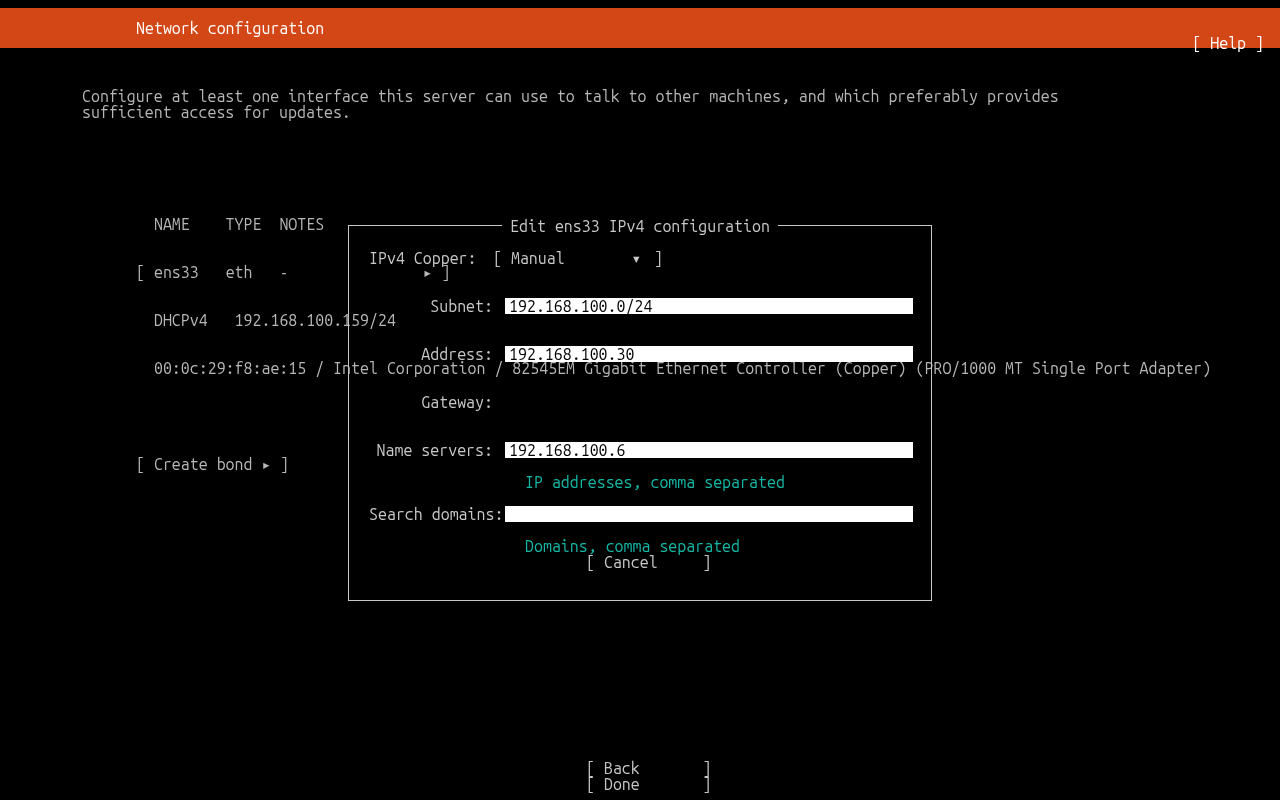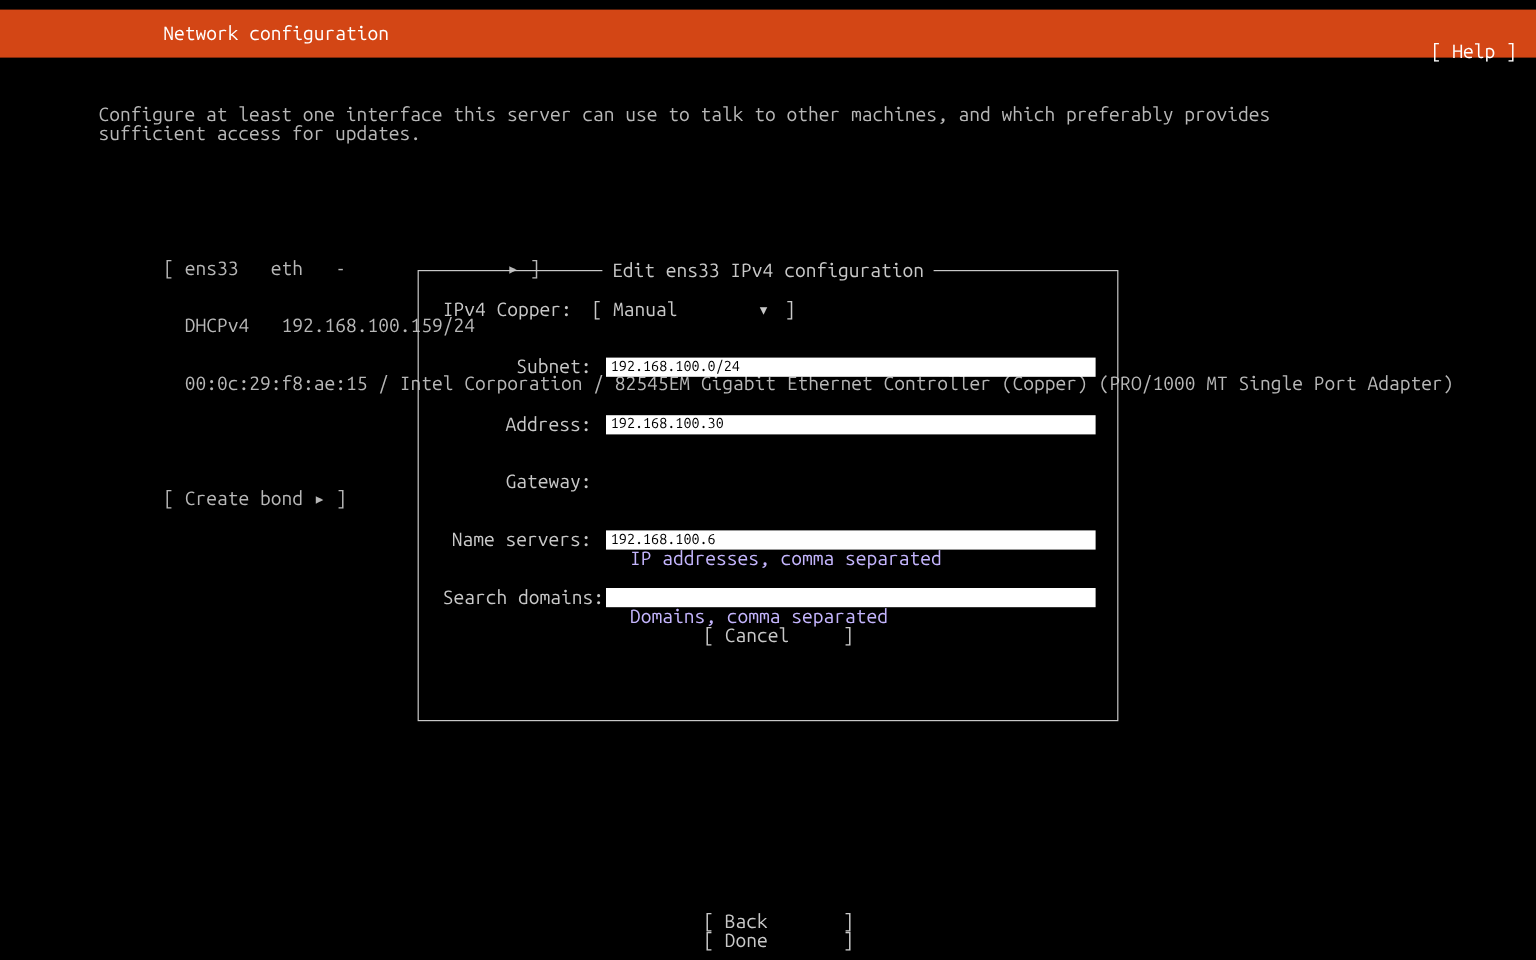--- a/index.html
+++ b/index.html
@@ -105,31 +105,31 @@
     padding-top: 0;
   }
   .input {
     margin-left: 12px;
     width: 408px;
     height: 16px;
     background: #fff;
     color: #000;
     border: none;
     font-family: inherit;
-    font-size: 12px;
+    font-size: 16px;
     line-height: 16px;
     padding: 0 4px;
     outline: none;
   }
   .hint {
     margin-left: 156px;
     width: 408px;
-    color: #c4b5fd;
-    height: 16px;
-    margin-top: 0;
+    color: #14b8a6;
+    height: 16px;
+    margin-top: 16px;
     flex-basis: 100%;
   }
   .btn-row {
     text-align: center;
     height: 16px;
     margin-top: 28px;
   }
   .btn {
     display: inline-block;
     width: 108px;
@@ -159,20 +159,21 @@
 
 <div class="header">
   <span class="title">Network configuration</span>
   <span class="help-btn">Help</span>
 </div>
 
 <div class="content">
   <div class="instructions">Configure at least one interface this server can use to talk to other machines, and which preferably provides sufficient access for updates.</div>
 
   <div class="iface-block">
+    <div class="iface-row">  <span>NAME</span>    <span>TYPE</span>  <span>NOTES</span></div>
     <div class="iface-row clickable">[ <span>ens33</span>   <span>eth</span>   <span>-</span>               <span class="arrow">▸</span> ]</div>
     <div class="dhcp-row">  <span>DHCPv4</span>   <span>192.168.100.159/24</span></div>
     <div class="hw-row">  <span>00:0c:29:f8:ae:15 / Intel Corporation / 82545EM Gigabit Ethernet Controller (Copper) (PRO/1000 MT Single Port Adapter)</span></div>
     <div style="height:16px"></div>
     <div class="bond-row clickable">[ <span>Create bond</span> <span class="arrow">▸</span> ]</div>
   </div>
 </div>
 
 <div class="dialog">
   <div class="dialog-title-wrap">

